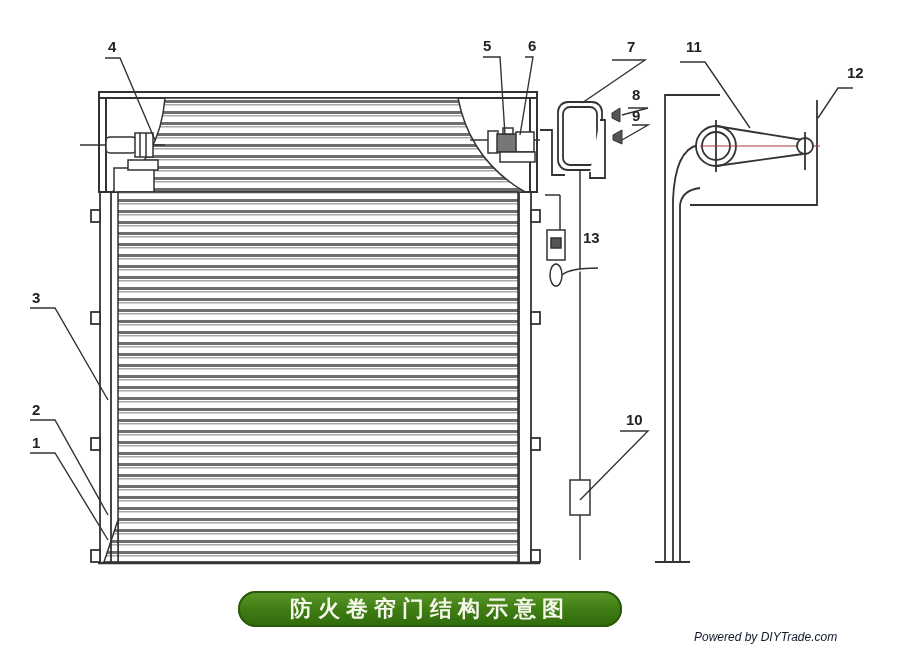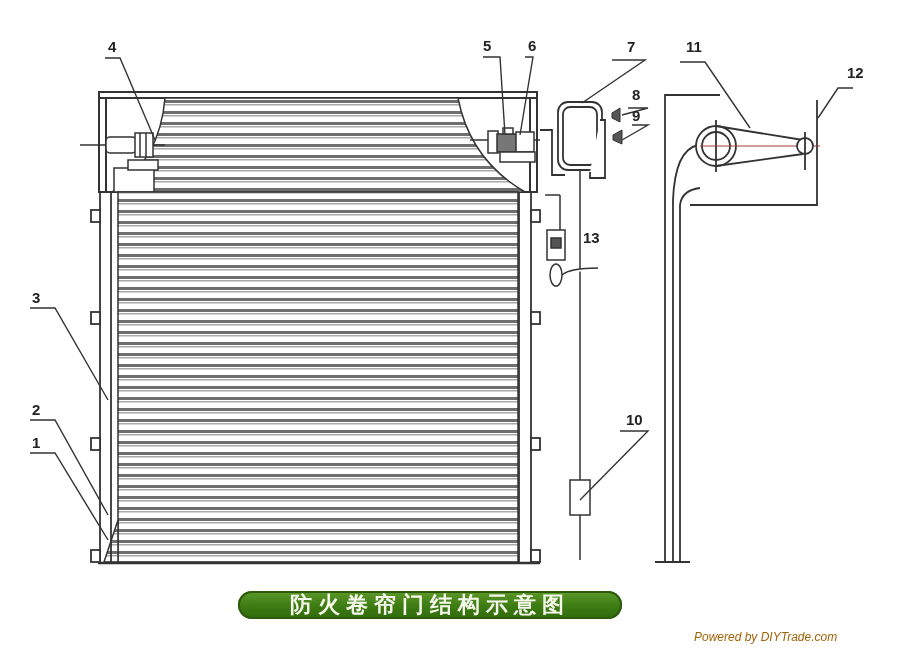--- a/index.html
+++ b/index.html
@@ -1,27 +1,27 @@
 <!DOCTYPE html>
 <html><head>
 <meta charset="utf-8">
 <style>
   html, body { margin:0; padding:0; background:#ffffff; }
   body { width:900px; height:660px; position:relative; overflow:hidden; font-family:"Liberation Sans", sans-serif; }
   svg { position:absolute; left:0; top:0; }
   .lbl { font-family:"Liberation Sans", sans-serif; font-weight:bold; font-size:15px; fill:#222; }
   .title-banner {
-    position:absolute; left:238px; top:591px; width:384px; height:28px;
+    position:absolute; left:238px; top:591px; width:384px; height:36px;
     border-radius:18px;
     background:linear-gradient(180deg,#5d9a2a 0%,#3f7d14 50%,#2f6a0b 100%);
     box-shadow: inset 0 0 0 2px #2c5a0c;
     display:flex; align-items:center; justify-content:center;
   }
   .title-text { color:#f4f7ea; font-family:"DejaVu Sans", sans-serif; font-weight:bold; font-size:22px; letter-spacing:6px; }
-  .watermark { position:absolute; left:694px; top:630px; font-family:"Liberation Sans", sans-serif; font-style:italic; font-size:12px; color:#a16207; }
+  .watermark { position:absolute; left:694px; top:630px; font-family:"Liberation Sans", sans-serif; font-style:italic; font-size:12px; color:#0f172a; }
 </style>
 </head>
 <body>
 
 <svg width="900" height="660" viewBox="0 0 900 660">
   <defs>
     <pattern id="slats" x="0" y="0" width="10" height="11" patternUnits="userSpaceOnUse">
       <rect x="0" y="0" width="10" height="11" fill="#ffffff"></rect>
       <rect x="0" y="1" width="10" height="3" fill="#6e6e6e"></rect>
       <rect x="0" y="5" width="10" height="1.5" fill="#a8a8a8"></rect>

